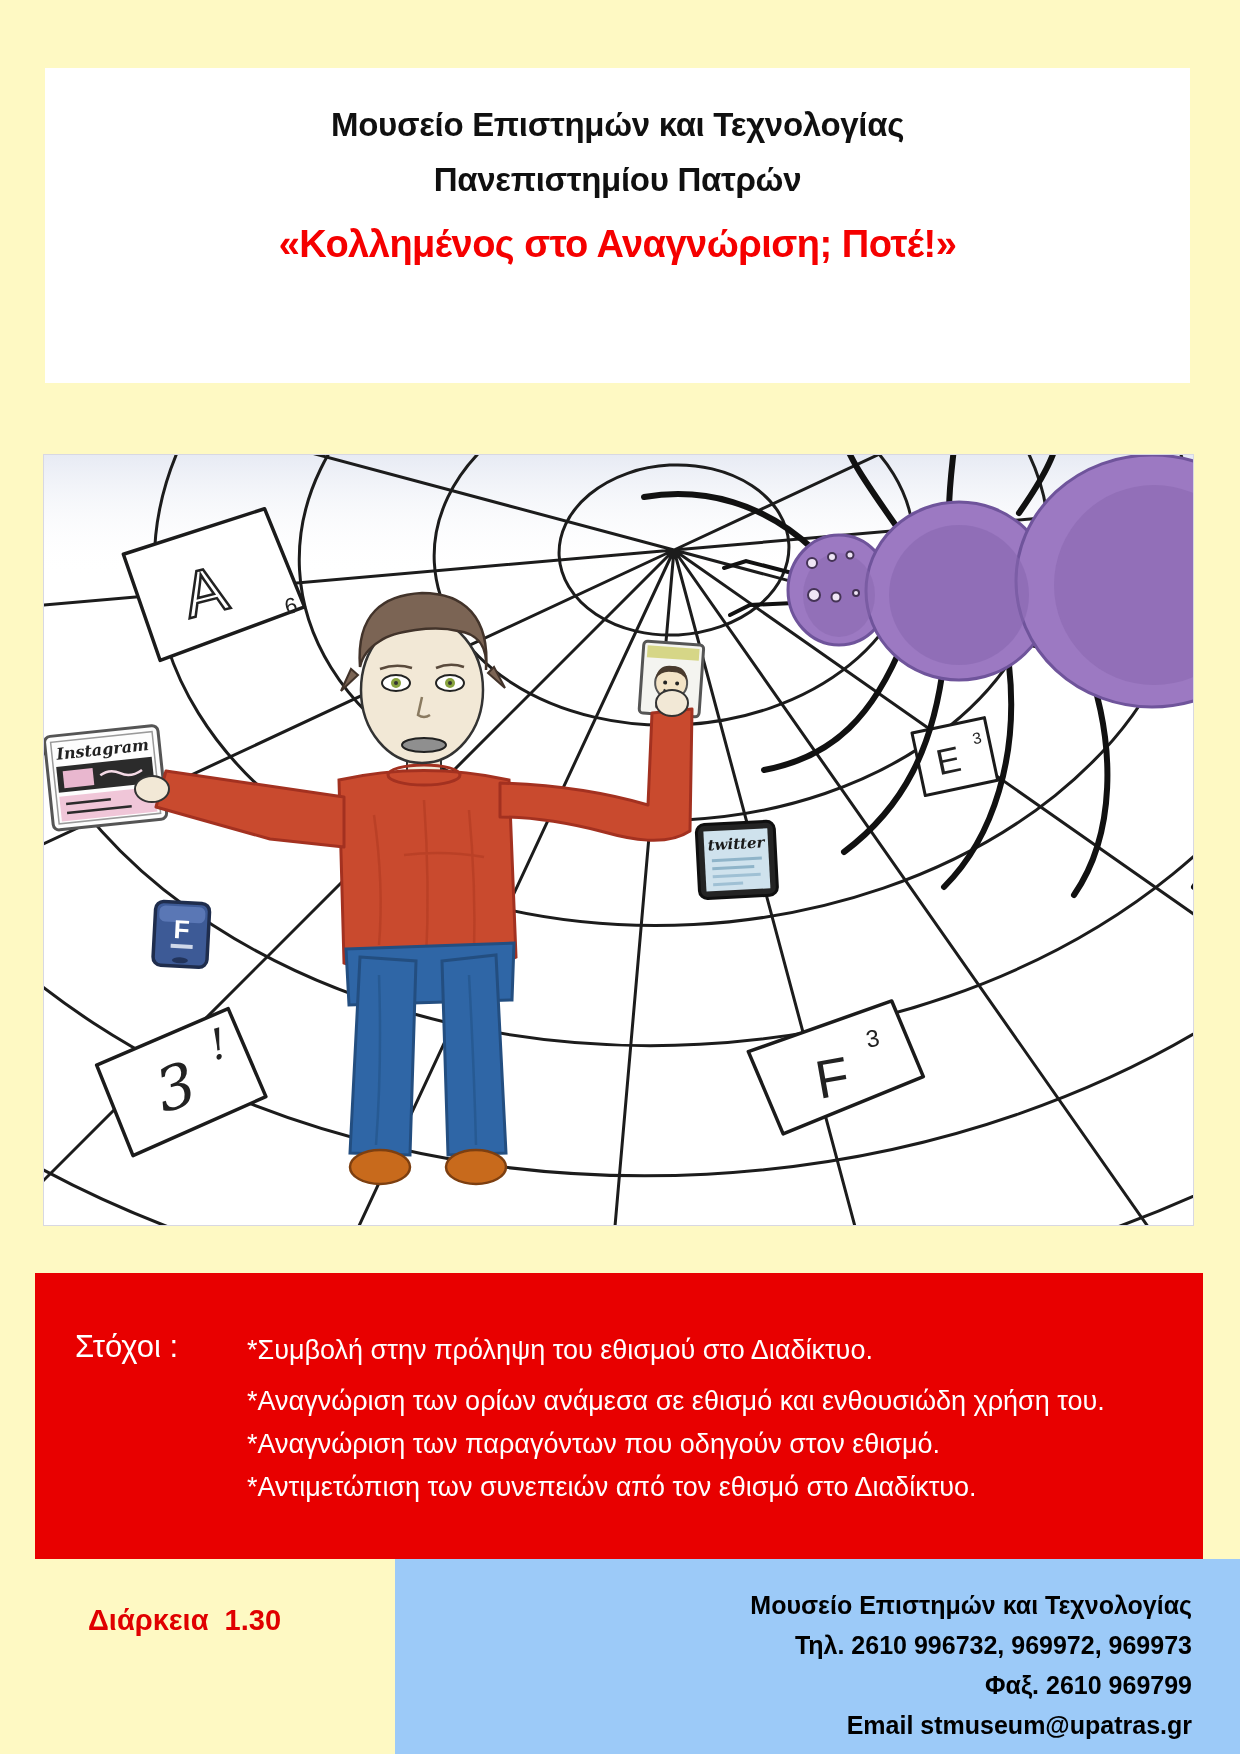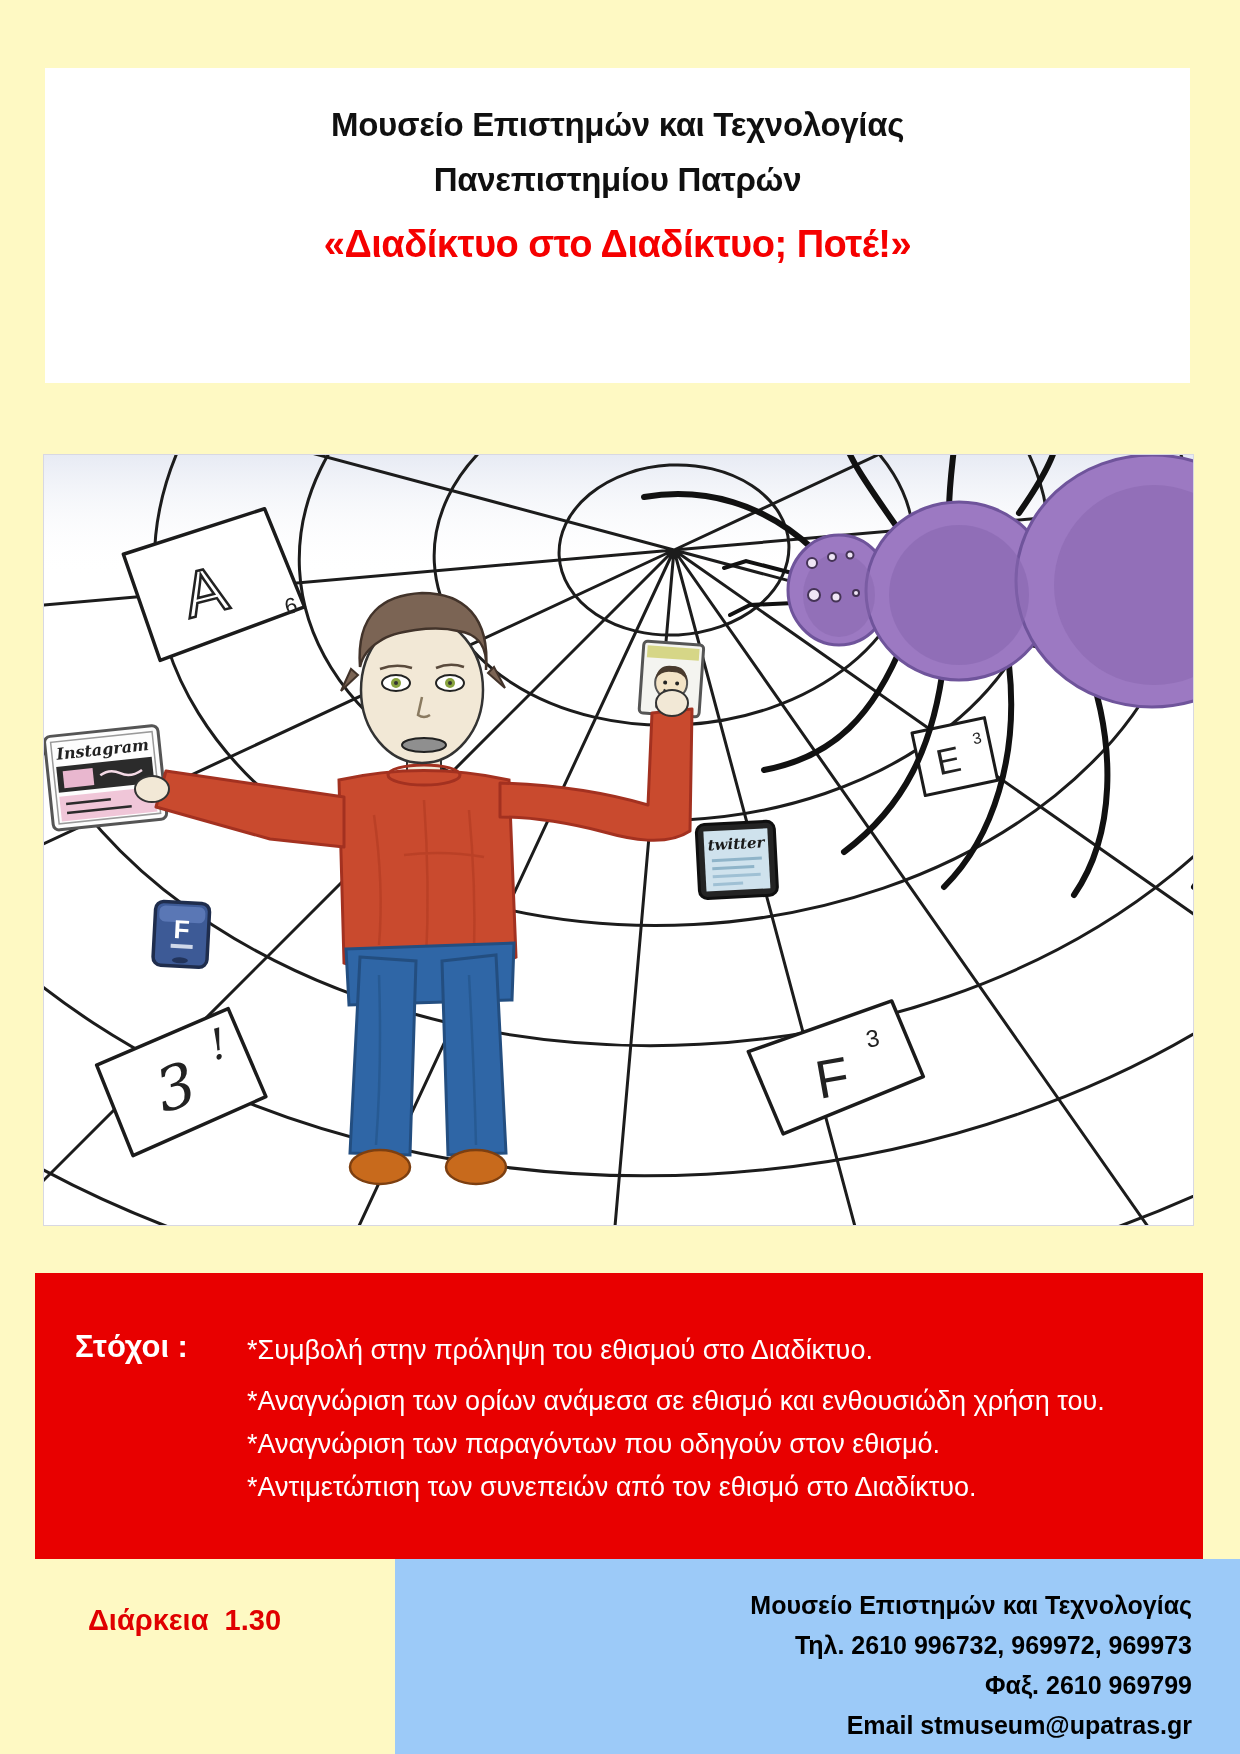--- a/index.html
+++ b/index.html
@@ -19,21 +19,21 @@
   .slogan{ margin:0; padding-top:24px; font-size:38px; font-weight:bold; color:#f50000; letter-spacing:-0.5px;}
   .illustration-wrap{
     position:absolute; left:44px; top:455px; width:1149px; height:770px;
     background:#ffffff; outline:1px solid #d8d8e2;
   }
   .objectives-box{
     position:absolute; left:35px; top:1273px; width:1168px; height:286px;
     background:#E80000; color:#ffffff; box-sizing:border-box;
     padding:56px 18px 0 40px; display:flex;
   }
-  .objectives-label{ width:172px; flex:0 0 172px; font-size:31px; font-weight:bold; }
+  .objectives-label{ width:172px; flex:0 0 172px; font-size:31px; font-weight:normal; }
   .objectives-list{ flex:1; font-size:27px; line-height:43px; }
   .objectives-list .obj-item:first-child{ margin-bottom:8px; }
   .duration{
     position:absolute; left:88px; top:1604px; color:#E00000;
     font-size:29px; font-weight:bold; white-space:pre;
   }
   .contact-box{
     position:absolute; left:395px; top:1559px; width:845px; height:195px;
     background:#9CCAF8; box-sizing:border-box; padding:26px 48px 0 0;
     text-align:right; color:#000; font-weight:bold; font-size:25px; line-height:40px;
@@ -42,21 +42,21 @@
   svg .hand-script{ font-family:"DejaVu Serif", serif; font-style:italic; }
 </style>
 </head>
 <body>
 
 <div class="poster">
 
   <div class="header-box">
     <p class="title-line l1">Μουσείο Επιστημών και Τεχνολογίας</p>
     <p class="title-line l2">Πανεπιστημίου Πατρών</p>
-    <p class="slogan">«Διαδίκτυο στο Διαδίκτυο; Ποτέ!»</p>
+    <p class="slogan">«Κολλημένος στο Αναγνώριση; Ποτέ!»</p>
   </div>
 
   <div class="illustration-wrap">
     <svg width="1149" height="770" viewBox="0 0 1149 770">
       <defs>
         <linearGradient id="sky" x1="0" y1="0" x2="0" y2="1">
           <stop offset="0" stop-color="#dde2ef"></stop>
           <stop offset="1" stop-color="#ffffff" stop-opacity="0"></stop>
         </linearGradient>
       </defs>

